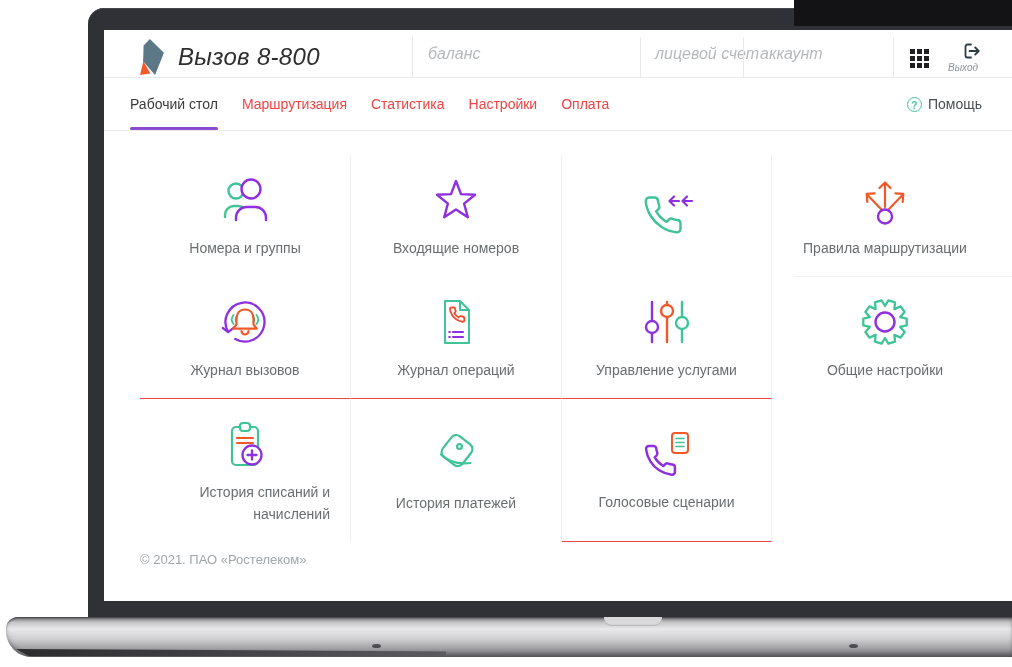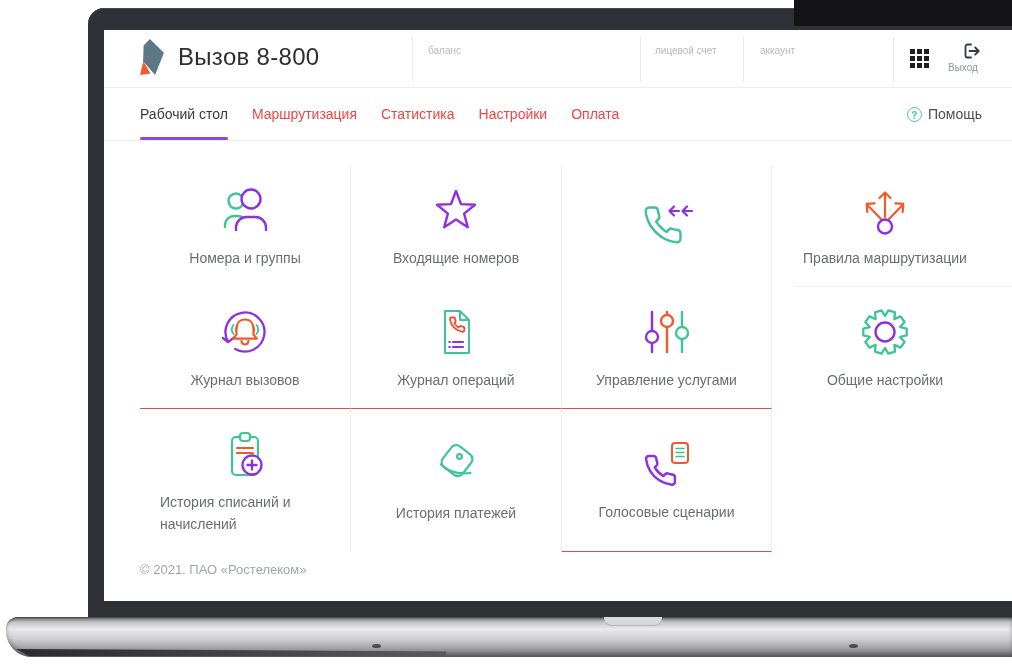--- a/index.html
+++ b/index.html
@@ -25,63 +25,63 @@
                     clip-path:polygon(0 0,100% 35%,100% 100%,3% 100%);
                     border-bottom-left-radius:18px; }
   .base-foot { position:absolute; width:9px; height:4px; border-radius:50%;
                background:#4d4d52; top:27px; }
   .foot-a { left:366px; } .foot-b { left:843px; }
 
   
   .screen { position:absolute; left:104px; top:30px; width:908px; height:571px;
             background:#fff; z-index:5; overflow:hidden; }
 
-  .app-header { position:relative; height:58px; border-bottom:1px solid #ececee; background:#fff; }
+  .app-header { position:relative; height:48px; border-bottom:1px solid #ececee; background:#fff;font-style:italic; }
   .brand { position:absolute; left:36px; top:9px; display:flex; align-items:center; gap:12px; }
   .logo { position:relative; width:26px; height:36px; }
   .logo-slate { position:absolute; inset:0; background:#5c7886;
                 clip-path:polygon(38% 0, 92% 38%, 58% 100%, 12% 62%, 14% 18%); }
   .logo-orange { position:absolute; inset:0; background:#f1592b;
                  clip-path:polygon(0 100%, 40% 96%, 13% 62%); }
   .app-title { font-size:24px; color:#2e2e2e; letter-spacing:.3px; white-space:nowrap; }
 
   .hdr-divider { position:absolute; top:7px; width:1px; height:45px; background:#e9e9eb; }
   .dv1{left:308px;} .dv2{left:536px;} .dv3{left:639px;} .dv4{left:789px;}
-  .hdr-field-label { position:absolute; top:15px; font-size:10px; color:#b6b9bb; }
+  .hdr-field-label { position:absolute; top:15px; font-size:16px; color:#b6b9bb; }
   .f1{left:324px;} .f2{left:551px;} .f3{left:656px;}
 
   .apps-grid-btn { position:absolute; left:806px; top:19px; width:20px; height:20px;
                    display:grid; grid-template-columns:repeat(3,5px); grid-template-rows:repeat(3,5px);
                    gap:2px; cursor:pointer; }
   .apps-grid-btn i { background:#1f1f21; }
 
   .logout-btn { position:absolute; left:844px; top:11px; width:48px; text-align:left; cursor:pointer; }
   .logout-btn .lbl { display:block; font-size:10px; color:#8d9499; margin-top:1px; }
 
   
   .tabbar { position:relative; height:53px; border-bottom:1px solid #ececee;
-            display:flex; align-items:center; padding-left:36px; background:#fff; }
+            display:flex; align-items:center; padding-left:26px; background:#fff; }
   .tab { position:relative; margin-right:24px; font-size:14px; color:#ef4444;
          cursor:pointer; padding:17px 0; white-space:nowrap; }
   .tab.active { color:#3a3a3c; }
   .tab.active::after { content:""; position:absolute; left:0; right:0; bottom:-1px;
                        height:3px; border-radius:2px; background:#8a4bd1; }
   .help-link { position:absolute; right:30px; top:0; bottom:0; display:flex; align-items:center;
                gap:6px; font-size:14px; color:#4b4e50; cursor:pointer; }
   .q-icon { width:15px; height:15px; border:1.5px solid #42c79c; border-radius:50%;
             color:#42c79c; font-size:10px; line-height:15px; text-align:center; font-weight:bold; }
 
   
   .tiles { position:relative; margin:24px 0 0 36px; display:grid;
            grid-template-columns:211px 211px 210px minmax(0,1fr);
            grid-template-rows:122px 122px 143px; }
   .tile { position:relative; display:flex; flex-direction:column; align-items:center;
           justify-content:center; cursor:pointer; }
   .tile .ticon { width:56px; height:56px; flex:0 0 auto; }
-  .tile .tlabel { margin-top:10px; font-size:14px; color:#6a6d6f; text-align:left;
+  .tile .tlabel { margin-top:10px; font-size:14px; color:#6a6d6f; text-align:right;
                   line-height:1.55; max-width:170px; }
   .br { border-right:1px solid #efeff1; }
   .bb { border-bottom:1px solid #ef4444; }
   .c4 { padding-right:14px; }
   .tile.inset-line::after { content:""; position:absolute; left:22px; right:0; bottom:0;
                             height:1px; background:#efeff1; }
   .empty-cell { cursor:default; }
 
   .copyright { margin:10px 0 0 36px; font-size:13px; color:#a2a6a9; }
 

